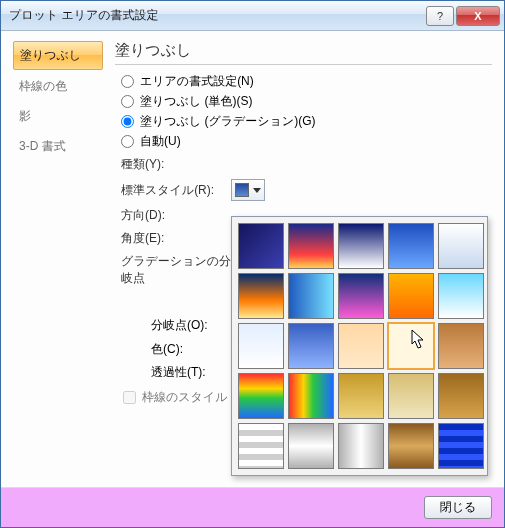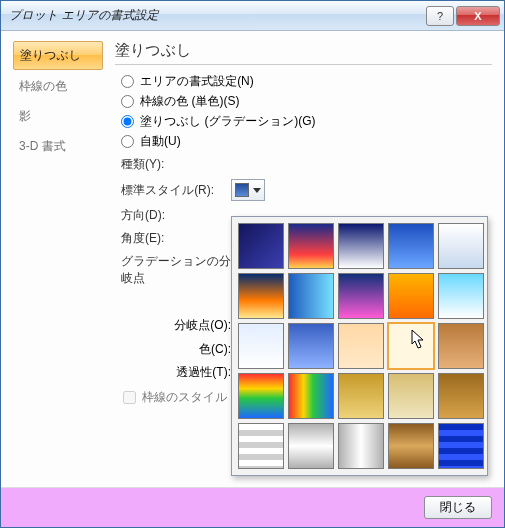--- a/index.html
+++ b/index.html
@@ -1,37 +1,37 @@
 <!DOCTYPE html>
 <html><head>
 <meta charset="utf-8">
 <style>
 * { box-sizing: border-box; margin: 0; padding: 0; }
 body { font-family: "MS UI Gothic", "Meiryo", sans-serif; font-size: 12px; background: #888; width: 505px; height: 528px; overflow: hidden; }
 .window { width: 505px; height: 528px; background: #f0f0f0; border: 1px solid #3a6ea5; display: flex; flex-direction: column; }
 .titlebar { height: 30px; background: linear-gradient(#f7fbff,#dce9f7 45%,#c6dbf2 46%,#d9e8f7); display: flex; align-items: center; padding: 0 4px 0 8px; border-bottom: 1px solid #a8b9cc; }
-.titlebar-text { flex: 1; color: #1a1a1a; font-size: 12px; font-style: italic; }
+.titlebar-text { flex: 1; color: #1a1a1a; font-size: 12px; }
 .tbtn { width: 28px; height: 20px; margin-left: 2px; border: 1px solid #888; border-radius: 3px; display: flex; align-items: center; justify-content: center; font-size: 11px; color: #333; background: linear-gradient(#fdfdfd,#e2e6ec); }
 .tbtn.close { width: 44px; background: linear-gradient(#e9a0a0,#d66 45%,#c83232 46%,#d66); color: #fff; font-weight: bold; }
 .body { flex: 1; display: flex; padding: 10px 12px 6px 12px; gap: 6px; position: relative; background: #fdfdfd; }
 .sidebar { width: 90px; display: flex; flex-direction: column; gap: 3px; }
 .side-item { padding: 5px 6px; color: #737373; cursor: pointer; border-radius: 2px; }
 .side-item.sel { background: linear-gradient(#ffe9b8,#ffcf72 48%,#ffbe49 49%,#ffd98a); border: 1px solid #d7a657; color: #222; }
 .main { flex: 1; padding-left: 6px; }
 .main h2 { font-size: 15px; font-weight: normal; color: #333; margin-bottom: 4px; }
 .hr { border: none; border-top: 1px solid #ccc; margin-bottom: 8px; }
 .radio-row { display: flex; align-items: center; gap: 6px; margin: 3px 0 3px 6px; }
 .radio-row input { margin: 0; }
 .form-row { display: flex; align-items: center; margin: 6px 0 6px 6px; }
 .form-row label { width: 110px; color: #333; }
 .dropbtn { width: 34px; height: 22px; border: 1px solid #9aa6b3; background: linear-gradient(#fff,#e7edf4); display: inline-flex; align-items: center; justify-content: center; position: relative; }
 .dropbtn .sw { width: 14px; height: 14px; background: linear-gradient(#234b99,#5b8bd6); margin-right: 1px; border: 1px solid #666; }
 .dropbtn .ar { width: 0; height: 0; border-left: 4px solid transparent; border-right: 4px solid transparent; border-top: 5px solid #333; margin-left: 3px; }
 .sub-row { display: flex; align-items: center; margin: 4px 0 4px 36px; }
-.sub-row label { width: 80px; text-align: right; }
+.sub-row label { width: 80px; }
 .sub-row .ctrl { display: inline-flex; align-items: center; }
 .spinner { width: 70px; height: 20px; border: 1px solid #9aa; background: #fff; display: inline-flex; align-items: center; padding: 0 3px; justify-content: space-between; }
 .chk-row { display: flex; align-items: center; gap: 6px; margin: 8px 0 0 8px; color: #777; }
 
 .palette { position: absolute; left: 230px; top: 185px; width: 257px; background: #f3f3f3; border: 1px solid #8e9aab; padding: 6px; box-shadow: 2px 3px 6px rgba(0,0,0,0.25); display: grid; grid-template-columns: repeat(5, 46px); grid-auto-rows: 46px; gap: 4px; }
 .swatch { width: 46px; height: 46px; border: 1px solid #7a7a7a; }
 .swatch.sel { outline: 2px solid #f0a63a; outline-offset: -1px; background-color: #fff7e0 !important; }
 .cursor-arrow { position: absolute; pointer-events: none; }
 .footer { height: 40px; display: flex; align-items: center; justify-content: flex-end; padding: 0 12px; border-top: 1px solid #ddd; background: #f0abfc; }
 .btn { min-width: 68px; height: 23px; border: 1px solid #8a8f96; background: linear-gradient(#fff,#e4e8ee); border-radius: 3px; display: inline-flex; align-items: center; justify-content: center; }
@@ -57,21 +57,21 @@
     <div class="main">
       <h2>塗りつぶし</h2>
       <hr class="hr">
 
       <div class="radio-row">
           <input type="radio" name="f" style="">
           <span>エリアの書式設定(N)</span>
         </div>
       <div class="radio-row">
           <input type="radio" name="f" style="">
-          <span>枠線の色 (単色)(S)</span>
+          <span>塗りつぶし (単色)(S)</span>
         </div>
       <div class="radio-row">
           <input type="radio" name="f" checked="" style="">
           <span>塗りつぶし (グラデーション)(G)</span>
         </div>
       <div class="radio-row">
           <input type="radio" name="f" style="">
           <span>自動(U)</span>
         </div>
 

